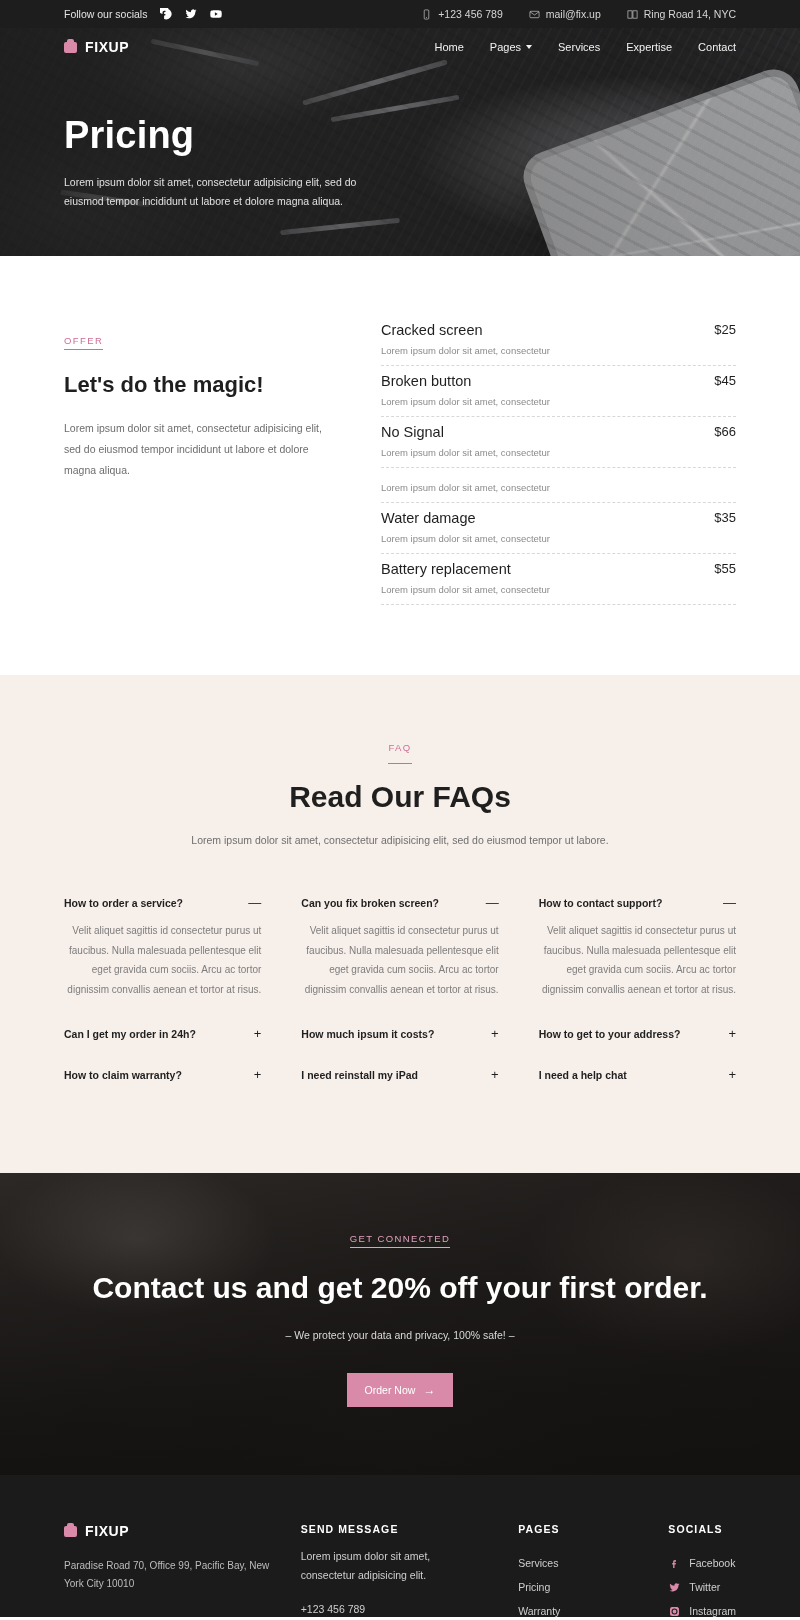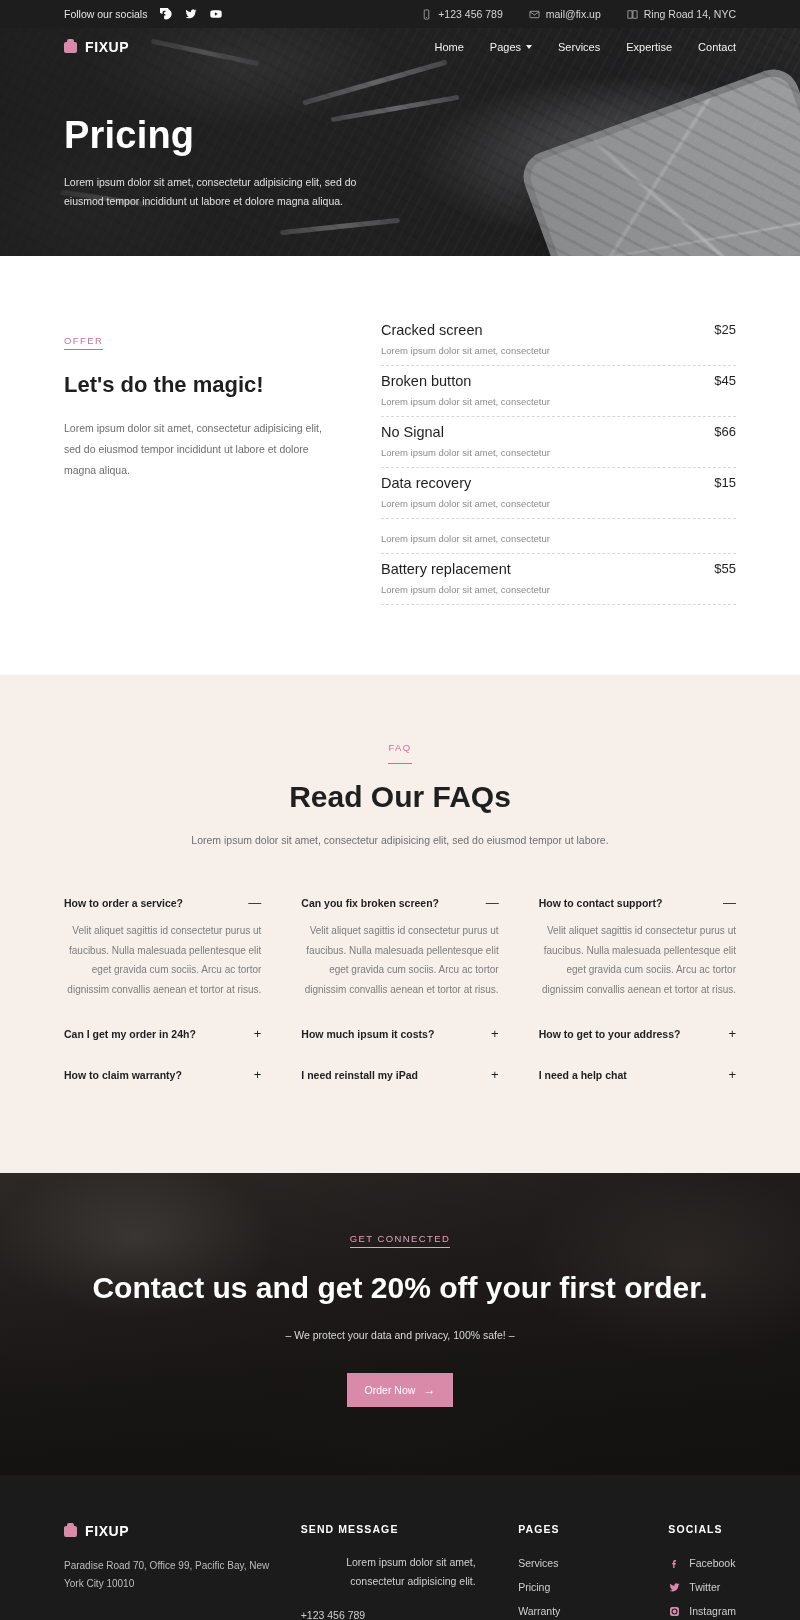--- a/index.html
+++ b/index.html
@@ -193,21 +193,21 @@
 
   
   .footer { background:#1b1b1b; color:#c9c9c9; padding:48px 64px 0; }
   .f-cols { display:flex; gap:30px; }
   .f-brand { width:215px; }
   .f-brand-row { display:flex; align-items:center; gap:8px; color:#fff; }
   .f-brand-name { font-size:14px; font-weight:bold; letter-spacing:.6px; }
   .f-addr { margin-top:18px; font-size:10px; line-height:1.8; color:#bdbdbd; }
   .f-col { width:auto; }
   .f-title { font-size:10.5px; font-weight:bold; letter-spacing:1.1px; color:#fff; }
-  .f-msg { margin-top:18px; font-size:10.5px; line-height:1.8; color:#cfcfcf; width:175px;text-align:right; }
+  .f-msg { margin-top:12px; font-size:10.5px; line-height:1.8; color:#cfcfcf; width:175px; }
   .f-contact { margin-top:18px; display:flex; flex-direction:column; gap:11px; }
   .f-contact-row { display:flex; align-items:center; gap:9px; font-size:10.5px; color:#cfcfcf; }
   .f-list { margin-top:22px; display:flex; flex-direction:column; gap:12px; }
   .f-link { font-size:10.5px; color:#cfcfcf; }
   .f-soc { margin-top:22px; display:flex; flex-direction:column; gap:12px; }
   .f-soc-row { display:flex; align-items:center; gap:9px; font-size:10.5px; color:#cfcfcf; }
   .f-soc-row .ic { width:12px; display:inline-flex; align-items:center; justify-content:center; }
   .f-soc-row .ic svg { width:11px; height:11px; fill:#d98aa8; }
   .w-240 { width:195px; }
   .w-130 { width:125px; }
@@ -325,27 +325,27 @@
         <div class="price-desc">Lorem ipsum dolor sit amet, consectetur</div>
       </div>
       <div class="price-row">
         <div class="price-top">
           <span class="price-name">No Signal</span>
           <span class="price-val">$66</span>
         </div>
         <div class="price-desc">Lorem ipsum dolor sit amet, consectetur</div>
       </div>
       <div class="price-row">
+        <div class="price-desc">Lorem ipsum dolor sit amet, consectetur</div>
+      </div>
+      <div class="price-row">
         <div class="price-top">
-          <span class="price-name">Data recovery</span>
-          <span class="price-val">$15</span>
-        </div>
-        <div class="price-desc">Lorem ipsum dolor sit amet, consectetur</div>
-      </div>
-      <div class="price-row">
+          <span class="price-name">Water damage</span>
+          <span class="price-val">$35</span>
+        </div>
         <div class="price-desc">Lorem ipsum dolor sit amet, consectetur</div>
       </div>
       <div class="price-row">
         <div class="price-top">
           <span class="price-name">Battery replacement</span>
           <span class="price-val">$55</span>
         </div>
         <div class="price-desc">Lorem ipsum dolor sit amet, consectetur</div>
       </div>
     </div>

